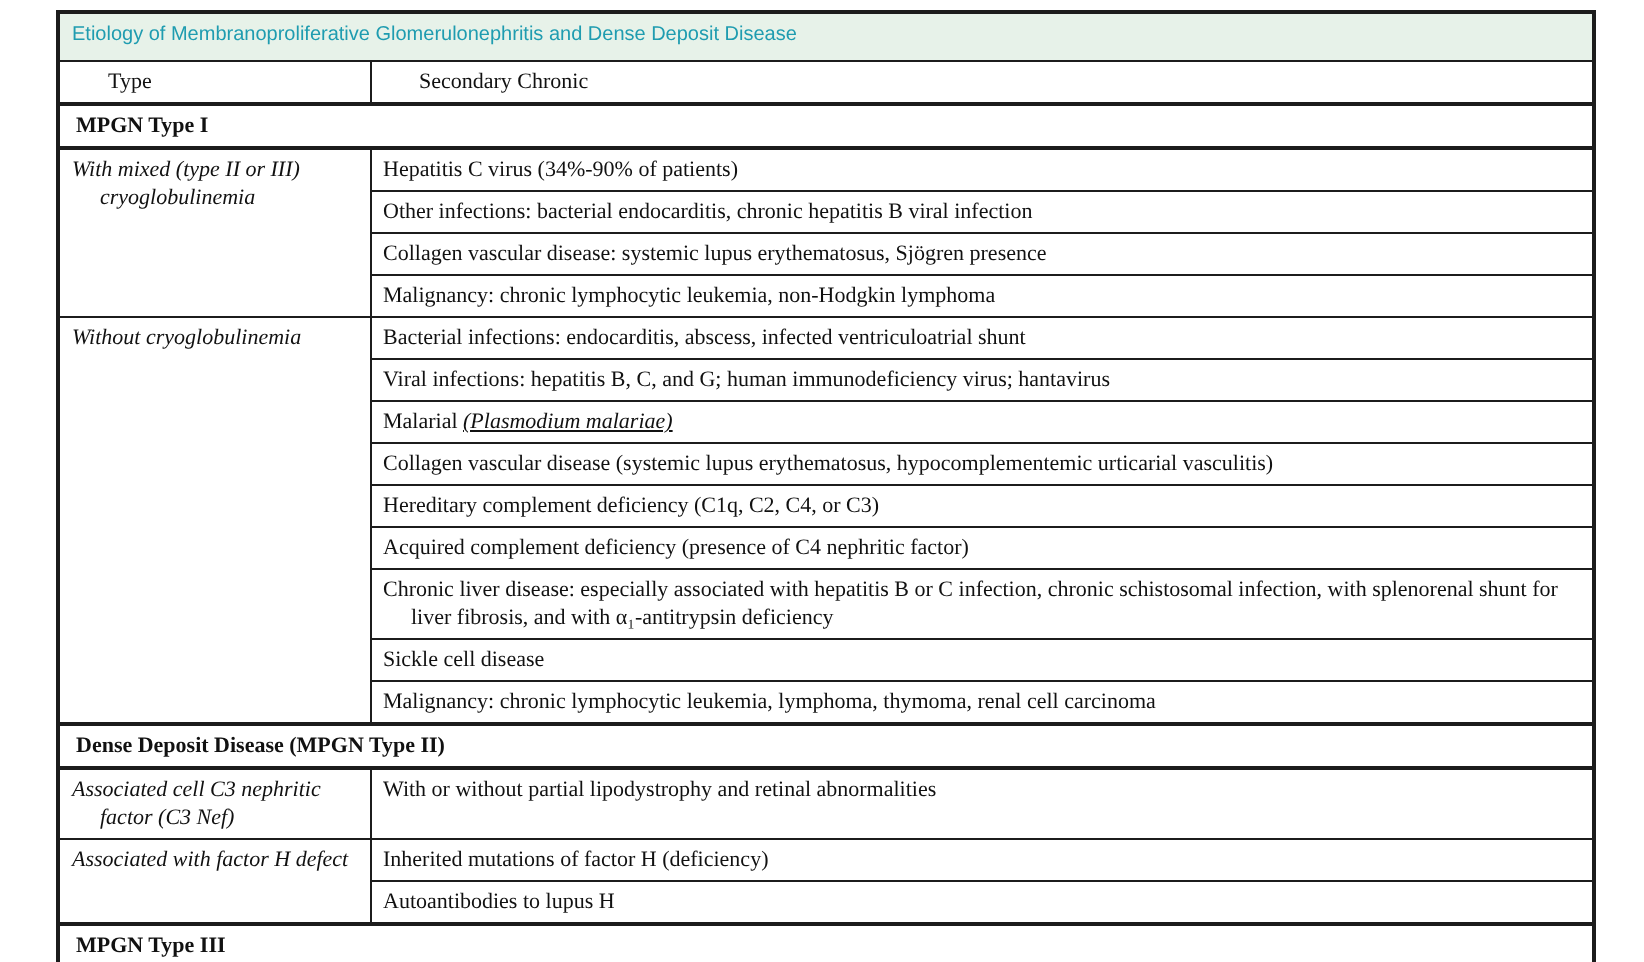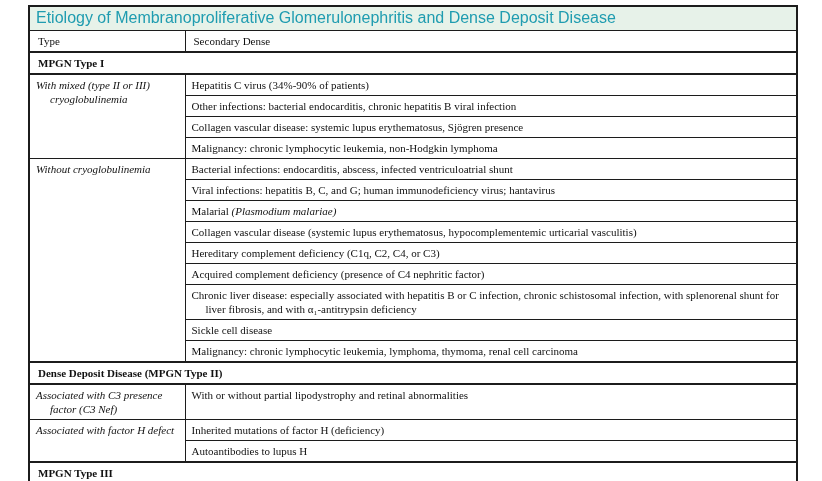--- a/index.html
+++ b/index.html
@@ -35,57 +35,57 @@
     border: 1px solid var(--border, #1c1c1c);
     vertical-align: top;
     padding: 3px 5px 3px 20px;
     text-indent: -14px;
     overflow: hidden;
   }
   tr.title-row td {
     background: var(--title-bg, #e7f2e9);
     color: var(--title-text, #1f9cb0);
     font-family: "Liberation Sans", "DejaVu Sans", sans-serif;
-    font-size: 16px;
+    font-size: 10px;
     height: 16px;
     padding: 4px 5px 3px 6px;
     text-indent: 0;
   }
   tr.head-row td {
-    padding-left: 8px;
+    padding-left: 24px;
     text-indent: 0;
   }
   tr.section-row td {
     font-weight: bold;
     border-top: 2px solid var(--border, #1c1c1c);
     border-bottom: 2px solid var(--border, #1c1c1c);
     padding-left: 8px;
     text-indent: 0;
   }
   td.type-cell { padding-left: 22px; text-indent: -14px; font-style: italic; }
-  span.it { font-style: italic; }
+  span.it { font-style: italic; text-decoration: underline; }
 </style>
 </head>
 <body>
 
 <div class="page">
   <table class="etio">
     <colgroup>
         <col class="c1">
         <col class="c2">
       </colgroup>
 
     <tbody>
         <tr class="title-row">
       <td colspan="2"><span>Etiology of Membranoproliferative Glomerulonephritis and Dense Deposit Disease</span></td>
     </tr>
 
     <tr class="head-row">
       <td><span>Type</span></td>
-      <td><span>Secondary Dense</span></td>
+      <td><span>Secondary Chronic</span></td>
     </tr>
 
     <tr class="section-row">
       <td colspan="2"><span>MPGN Type I</span></td>
     </tr>
 
     <tr>
       <td rowspan="4" class="type-cell"><span>With mixed (type II or III) cryoglobulinemia</span></td>
       <td><span>Hepatitis C virus (34%-90% of patients)</span></td>
     </tr>
@@ -126,21 +126,21 @@
     </tr>
     <tr>
       <td><span>Malignancy: chronic lymphocytic leukemia, lymphoma, thymoma, renal cell carcinoma</span></td>
     </tr>
 
     <tr class="section-row">
       <td colspan="2"><span>Dense Deposit Disease (MPGN Type II)</span></td>
     </tr>
 
     <tr>
-      <td class="type-cell"><span>Associated with C3 presence factor (C3 Nef)</span></td>
+      <td class="type-cell"><span>Associated cell C3 nephritic factor (C3 Nef)</span></td>
       <td><span>With or without partial lipodystrophy and retinal abnormalities</span></td>
     </tr>
     <tr>
       <td rowspan="2" class="type-cell"><span>Associated with factor H defect</span></td>
       <td><span>Inherited mutations of factor H (deficiency)</span></td>
     </tr>
     <tr>
       <td><span>Autoantibodies to lupus H</span></td>
     </tr>
 

